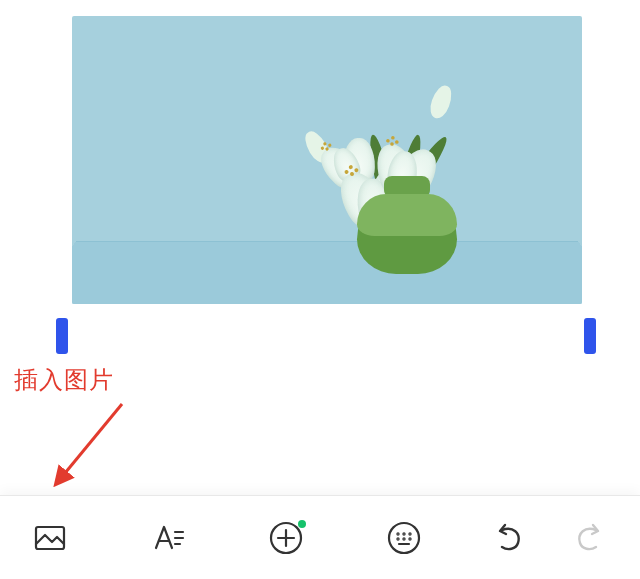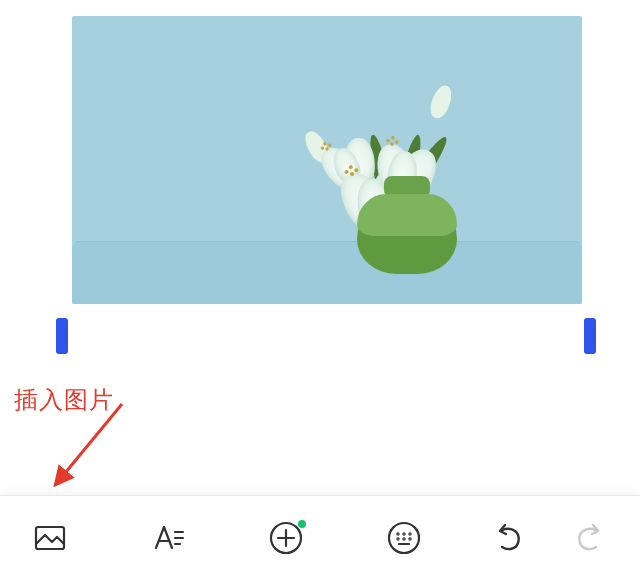--- a/index.html
+++ b/index.html
@@ -81,21 +81,21 @@
   
   .sel-handle {
     position: absolute; width: 12px; height: 36px; background: #2f54eb;
     border-radius: 3px;
   }
   .sel-left  { left: 56px;  top: 318px; }
   .sel-right { left: 584px; top: 318px; }
 
   
   .annotation-label {
-    position: absolute; left: 14px; top: 384px;
+    position: absolute; left: 14px; top: 364px;
     color: #e23b2e; font-size: 24px; letter-spacing: 1px;
   }
   .annotation-arrow {
     position: absolute; left: 44px; top: 398px; width: 100px; height: 100px;
     pointer-events: none;
   }
 
   
   .toolbar {
     position: absolute; left: 0; right: 0; bottom: 0; height: 84px;

